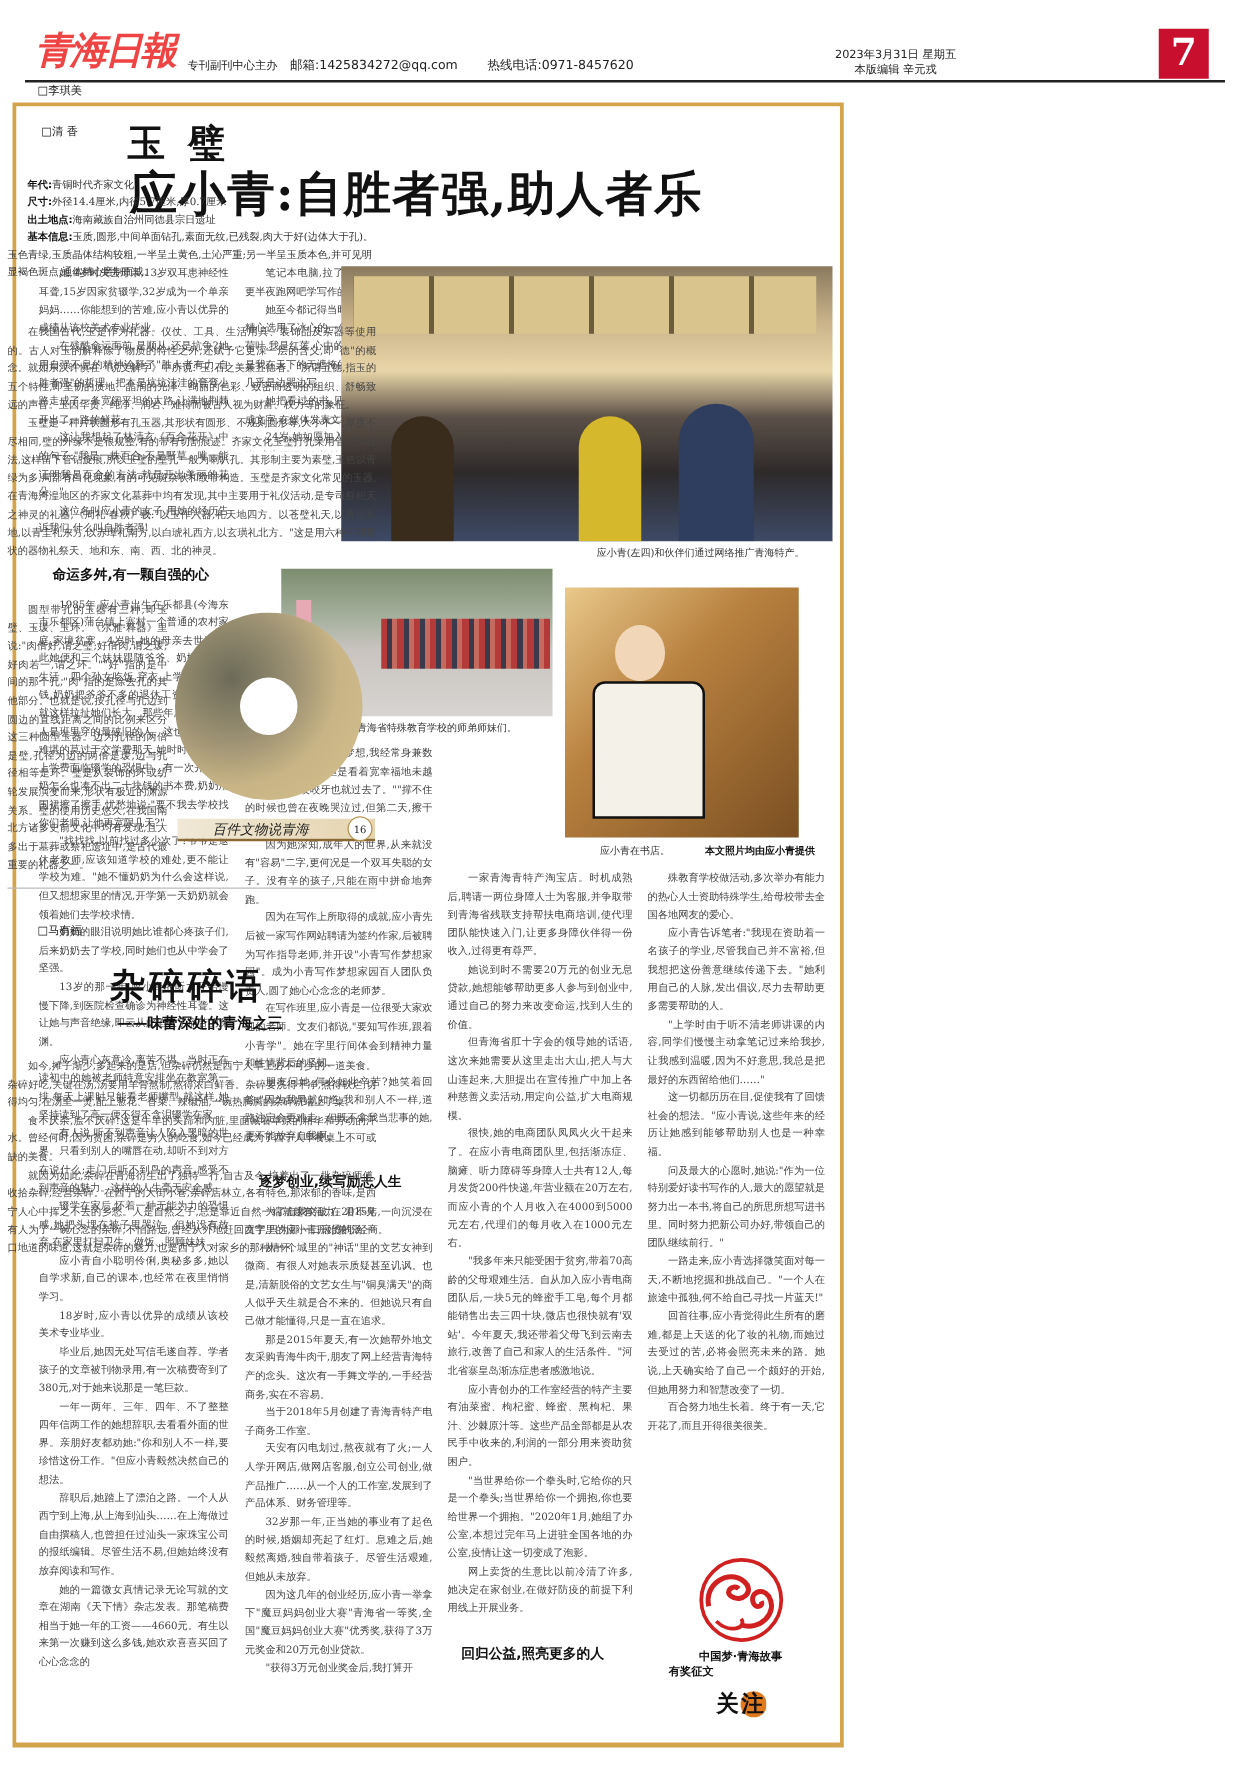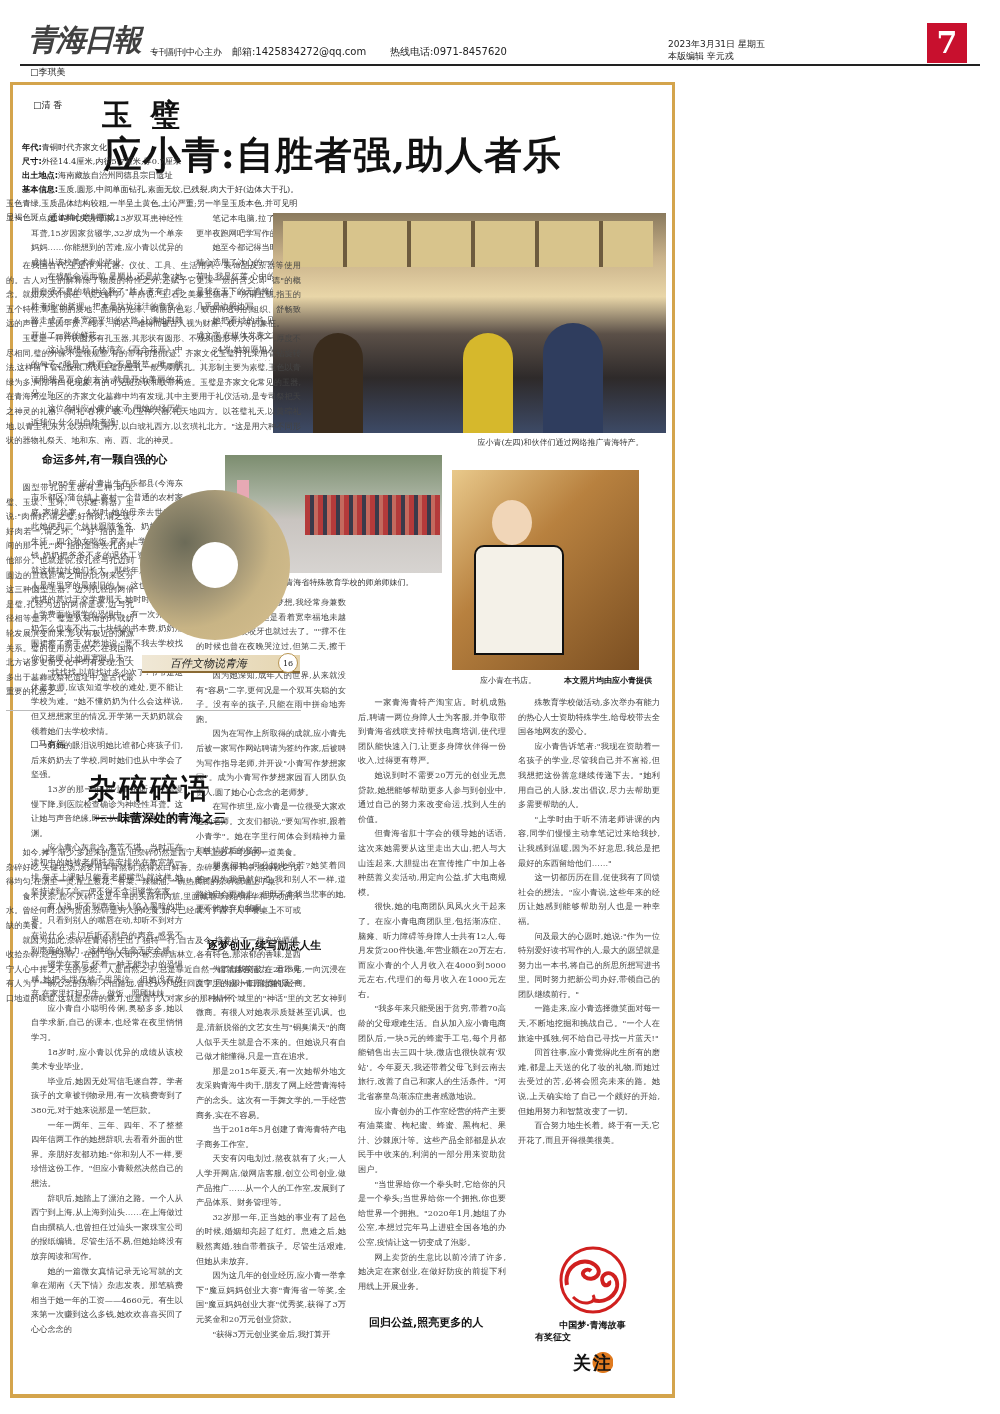--- a/index.html
+++ b/index.html
@@ -1,22 +1,22 @@
 <!DOCTYPE html>
 <html><head>
 <meta charset="utf-8">
 <style>
 *{box-sizing:border-box;margin:0;padding:0}
 body{width:1000px;height:1414px;background:#fff;font-family:"DejaVu Serif","Liberation Serif",serif;color:#333;position:relative;overflow:hidden}
 .masthead{position:absolute;left:20px;top:18px;width:960px;height:48px;border-bottom:2px solid #222}
-.logo{position:absolute;left:8px;top:2px;font-family:"DejaVu Serif",serif;font-style:italic;font-weight:bold;font-size:30px;color:#404040;letter-spacing:-2px}
+.logo{position:absolute;left:8px;top:2px;font-family:"DejaVu Serif",serif;font-style:italic;font-weight:bold;font-size:30px;color:#ef4444;letter-spacing:-2px}
 .mh-sponsor{position:absolute;left:130px;top:28px;font-family:"DejaVu Sans",sans-serif;font-size:9px;color:#222}
 .mh-email{position:absolute;left:212px;top:27px;font-family:"DejaVu Sans",sans-serif;font-size:10px;color:#222}
 .mh-phone{position:absolute;left:370px;top:27px;font-family:"DejaVu Sans",sans-serif;font-size:10px;color:#222}
-.mh-date{position:absolute;left:648px;top:20px;font-family:"DejaVu Sans",sans-serif;font-size:9px;color:#222;text-align:left;line-height:12px}
+.mh-date{position:absolute;left:648px;top:20px;font-family:"DejaVu Sans",sans-serif;font-size:9px;color:#222;text-align:center;line-height:12px}
 .mh-section{position:absolute;left:770px;top:8px;font-family:"DejaVu Sans",sans-serif;font-weight:bold;font-size:30px;color:#111;letter-spacing:44px}
 .mh-page{position:absolute;left:907px;top:5px;width:40px;height:40px;background:#c8102e;color:#fff;font-family:"DejaVu Serif",serif;font-weight:bold;font-size:30px;text-align:center;line-height:40px}
 .box{position:absolute;border:3px solid #d4a44c;border-bottom-width:4px}
 .main-box{left:10px;top:82px;width:665px;height:1316px}
 .side-box{left:680px;top:82px;width:310px;height:1316px;border:none}
 .byline{position:absolute;font-family:"DejaVu Sans",sans-serif;font-size:9px;color:#222}
 .title{position:absolute;font-family:"DejaVu Serif",serif;font-weight:bold;color:#111;text-align:center}
 .col{position:absolute;font-size:8.2px;line-height:14.6px;color:#444;text-align:justify;overflow:hidden}
 .col p{text-indent:2em}
 .col h4{font-family:"DejaVu Sans",sans-serif;font-size:11px;font-weight:bold;color:#111;text-indent:1em;margin:23px 0 8px}

